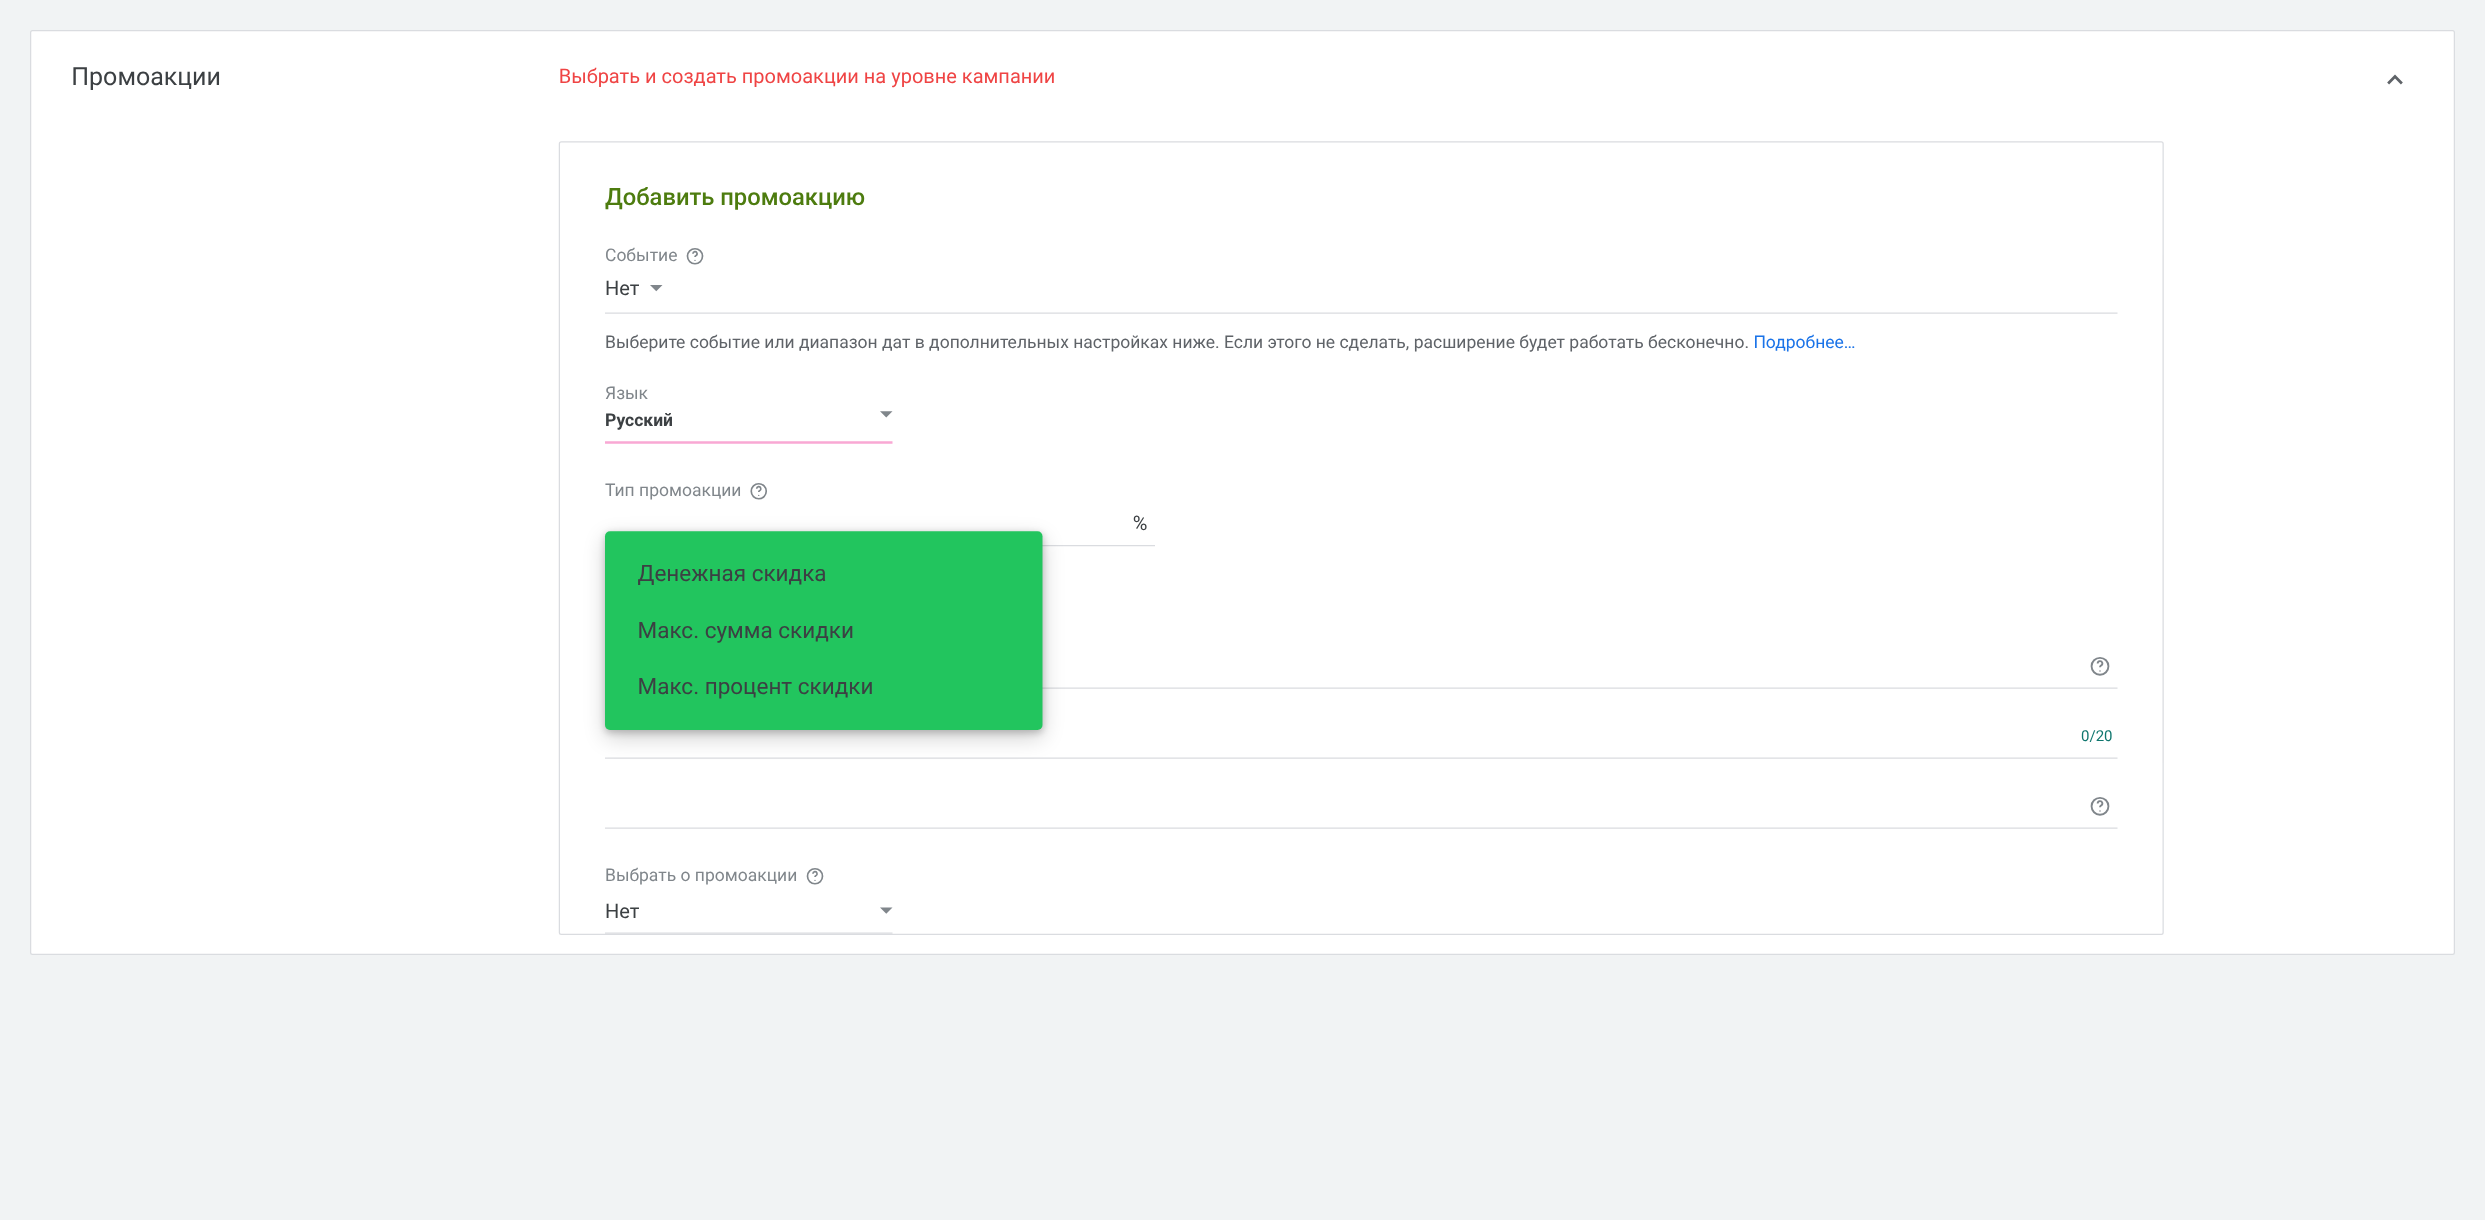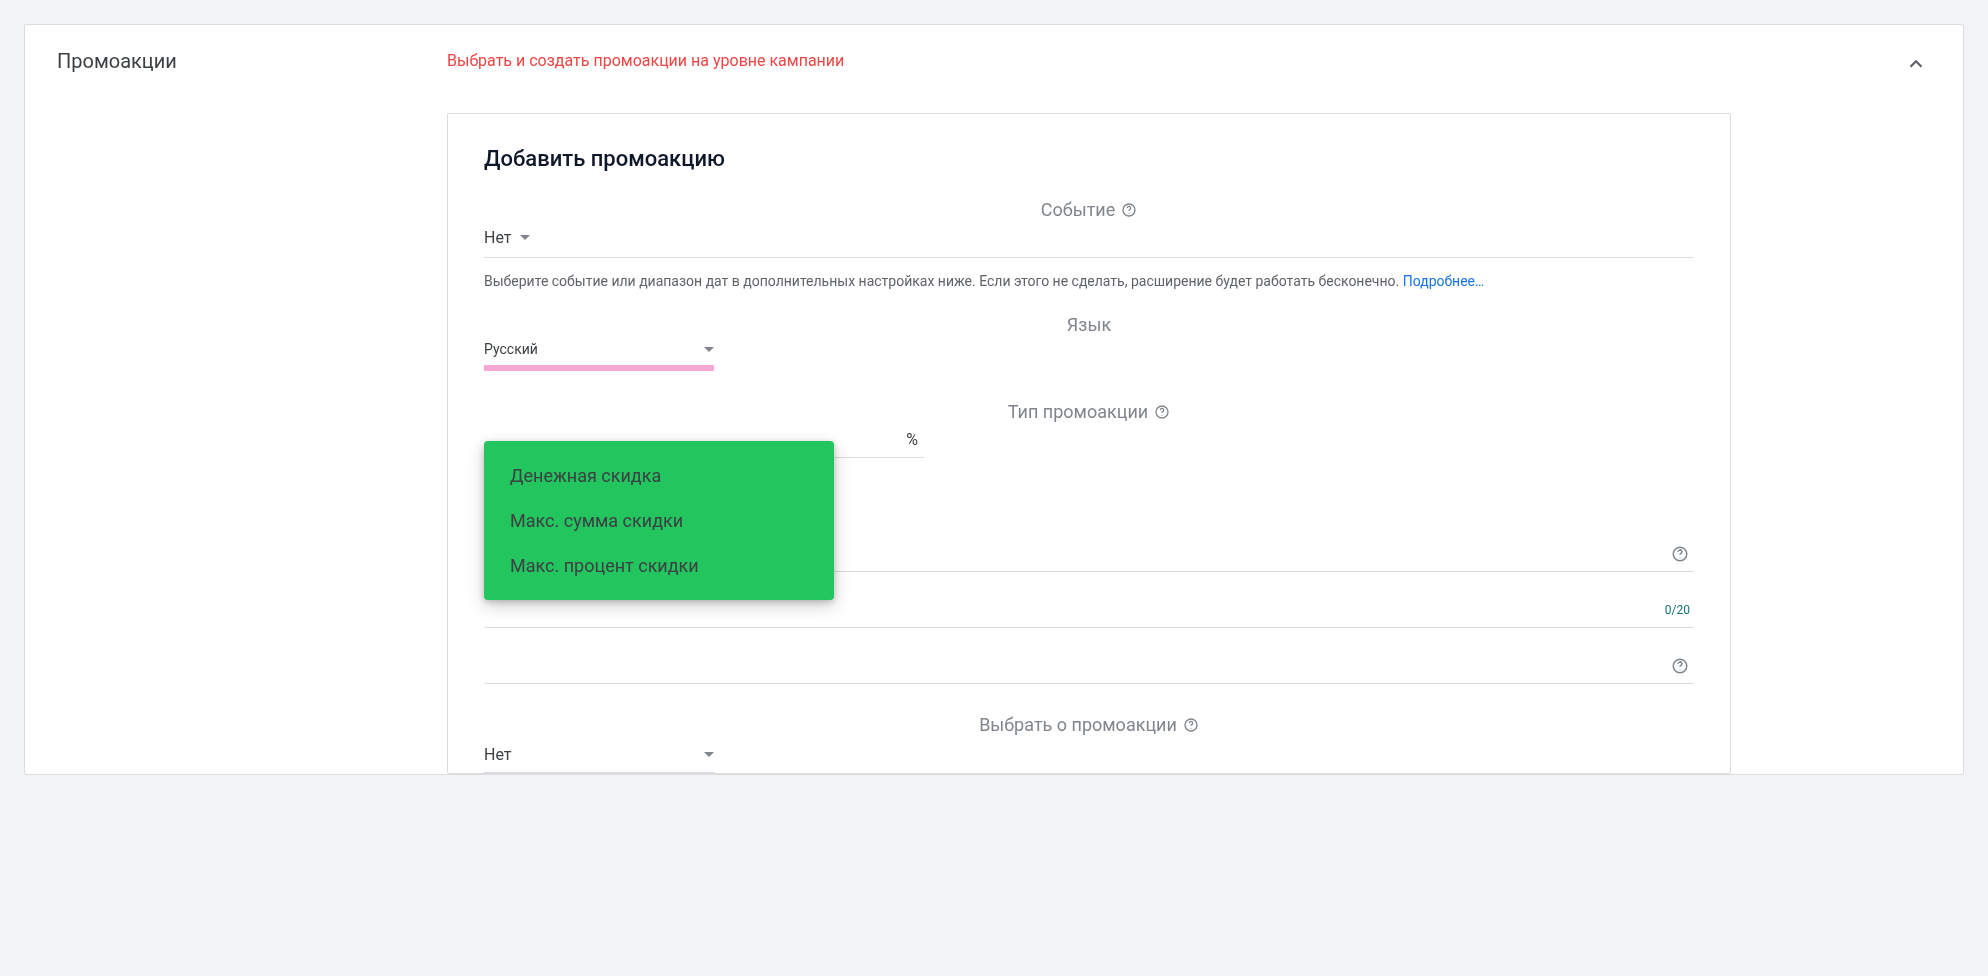--- a/index.html
+++ b/index.html
@@ -53,32 +53,31 @@
     margin-right: 200px;
     margin-top: 40px;
   }
   .inner-card {
     border: 1px solid #dadce0;
     border-radius: 2px;
     padding: 32px 36px 0 36px;
     position: relative;
   }
   .inner-title {
-    font-size: 22px;
-    color: #0f172a;
+    font-size: 19px;
+    color: #4d7c0f;
     font-weight: 500;
     margin-bottom: 28px;
   }
   .field-label {
-    font-size: 18px;
+    font-size: 14px;
     color: #80868b;
     display: flex;
     align-items: center;
     gap: 6px;
-    justify-content: center;
   }
   .help-icon {
     width: 16px;
     height: 16px;
     display: inline-flex;
     align-items: center;
     justify-content: center;
     color: #80868b;
   }
   .help-icon.big { width:20px; height:20px; }
@@ -86,26 +85,27 @@
     display: flex;
     align-items: center;
     gap: 8px;
     padding: 8px 0 6px 0;
     color: #3c4043;
     font-size: 16px;
     cursor: pointer;
     width: fit-content;
   }
   .select-underline {
-    border-bottom: 6px solid #f9a8d4;
+    border-bottom: 2px solid #f9a8d4;
     width: 230px;
     padding-bottom: 8px;
     display:flex;
-    align-items:center;
+    align-items:flex-start;
     justify-content: space-between;
+    font-weight: bold;
   }
   .event-block {
     margin-bottom: 22px;
   }
   .event-row { border-bottom: 1px solid #dadce0; padding-bottom: 4px; }
   .caret {
     width:0;height:0;
     border-left:5px solid transparent;
     border-right:5px solid transparent;
     border-top:5px solid #80868b;

